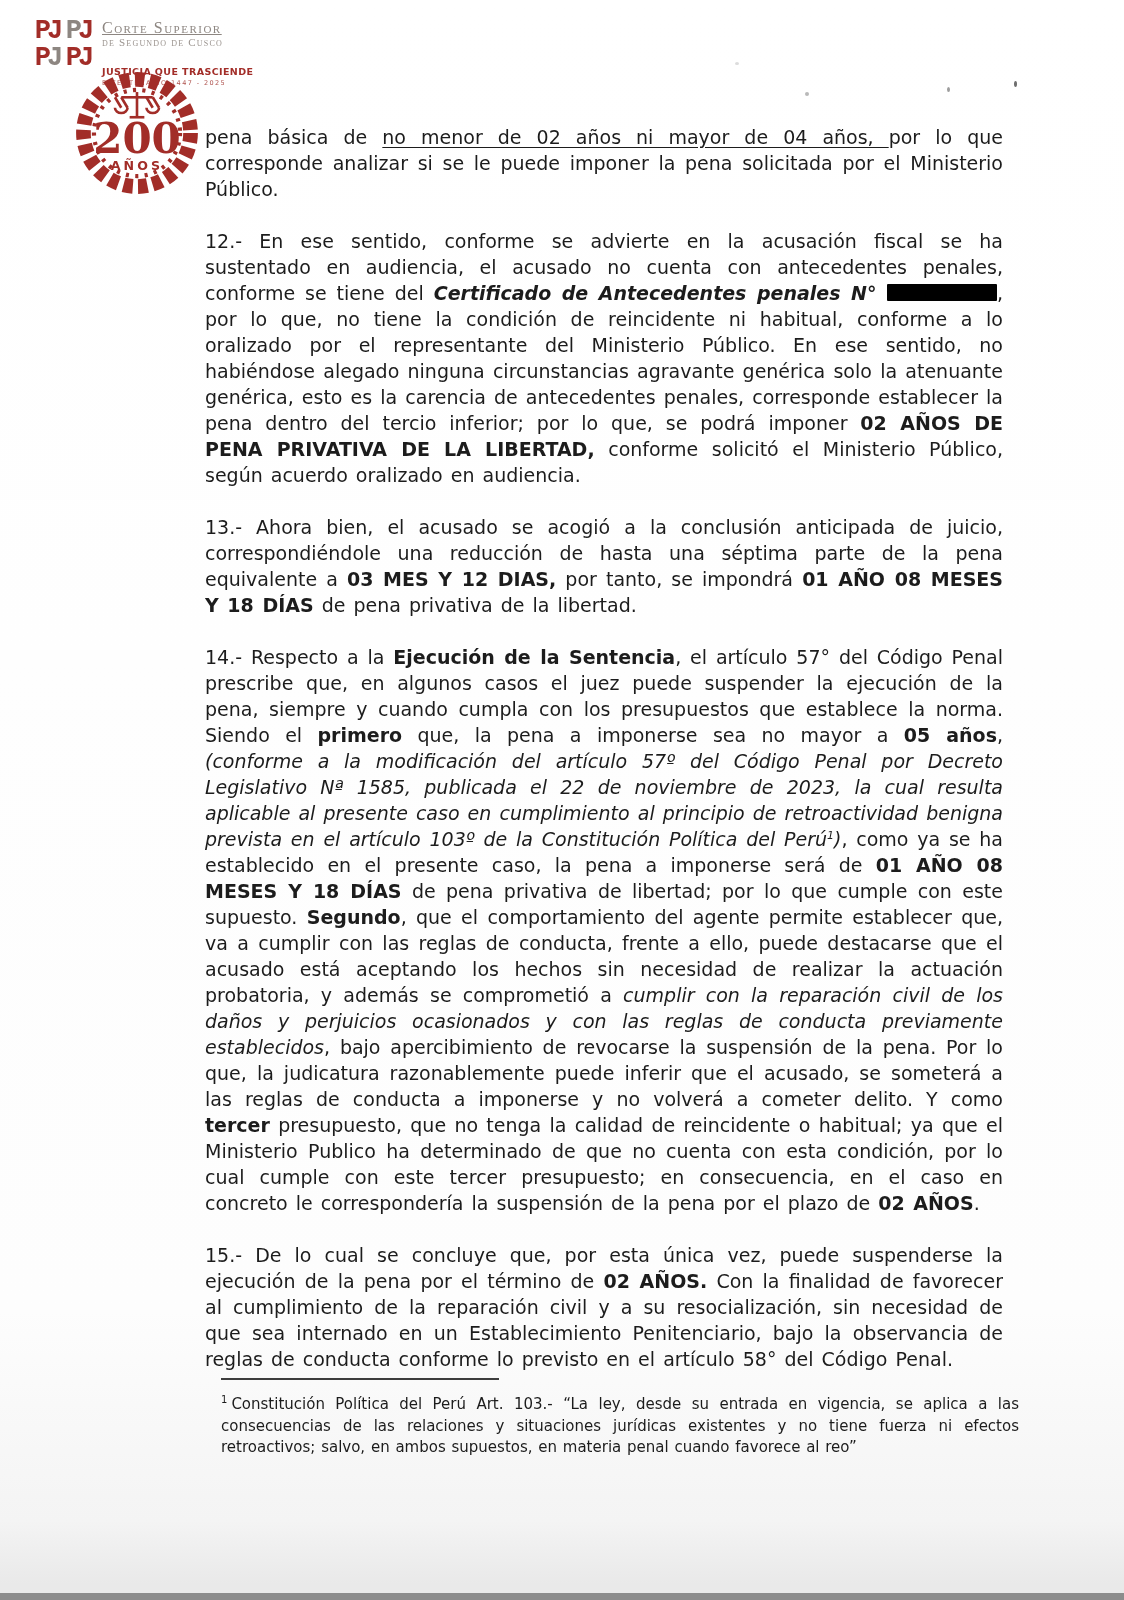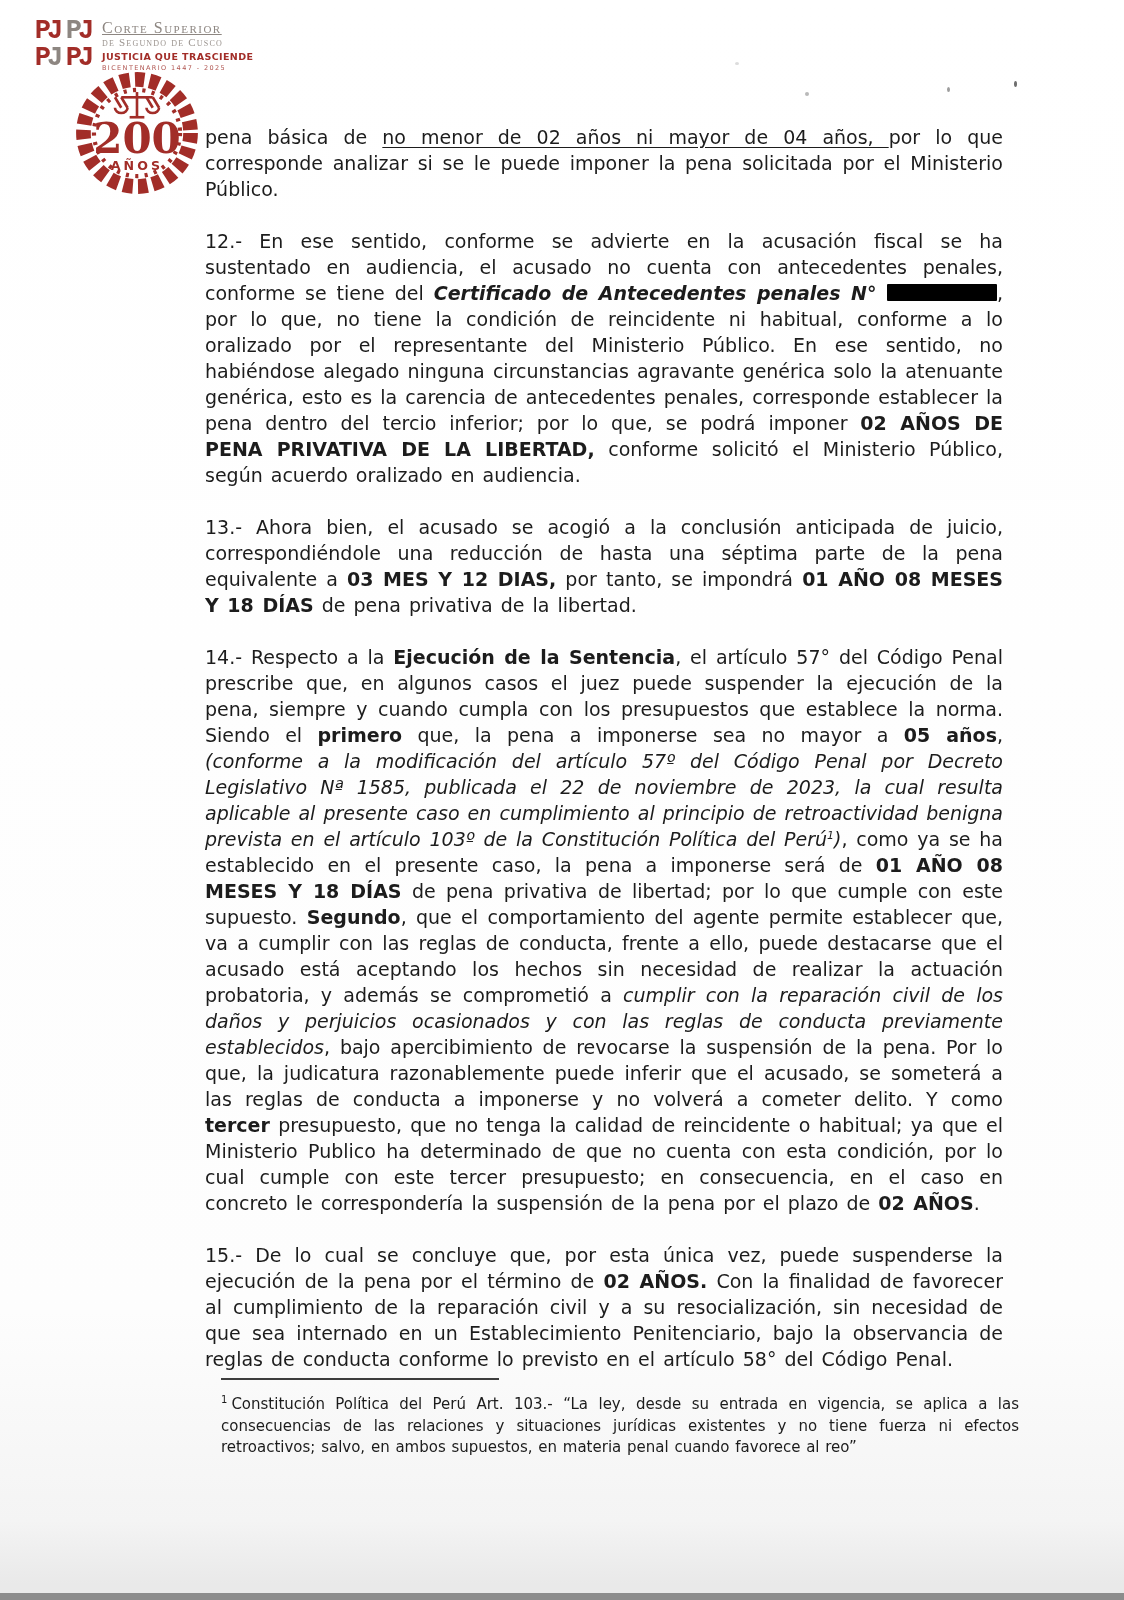--- a/index.html
+++ b/index.html
@@ -25,21 +25,21 @@
   }
   .court-text { position:absolute; left:72px; top:6px; width:260px; }
   .court-name {
     font-family:"Liberation Serif", serif; font-variant:small-caps;
     color:#8d8681; font-size:16px; letter-spacing:1.5px; line-height:15px;text-decoration:underline;
   }
   .court-sub {
     font-family:"Liberation Serif", serif; font-variant:small-caps;
     color:#9a938e; font-size:11px; letter-spacing:1.2px; line-height:12px; margin-top:1px;
   }
-  .slogan { color:#a22d28; font-weight:bold; font-size:9.5px; letter-spacing:0.4px; margin-top:3px; }
+  .slogan { color:#a22d28; font-weight:bold; font-size:9.5px; letter-spacing:0.4px; margin-top:18px; }
   .bicent { color:#b05550; font-size:6.5px; letter-spacing:1.4px; margin-top:2px; }
   .seal { position:absolute; left:44px; top:56px; }
   
   .doc-body {
     position:absolute; left:205px; top:124px; width:798px; height:1270px;
     font-size:19px; line-height:26px; text-align:justify; word-spacing:2px;
     overflow:hidden;
   }
   .doc-body p.para { margin:0 0 26px 0; }
   .run-n {}

